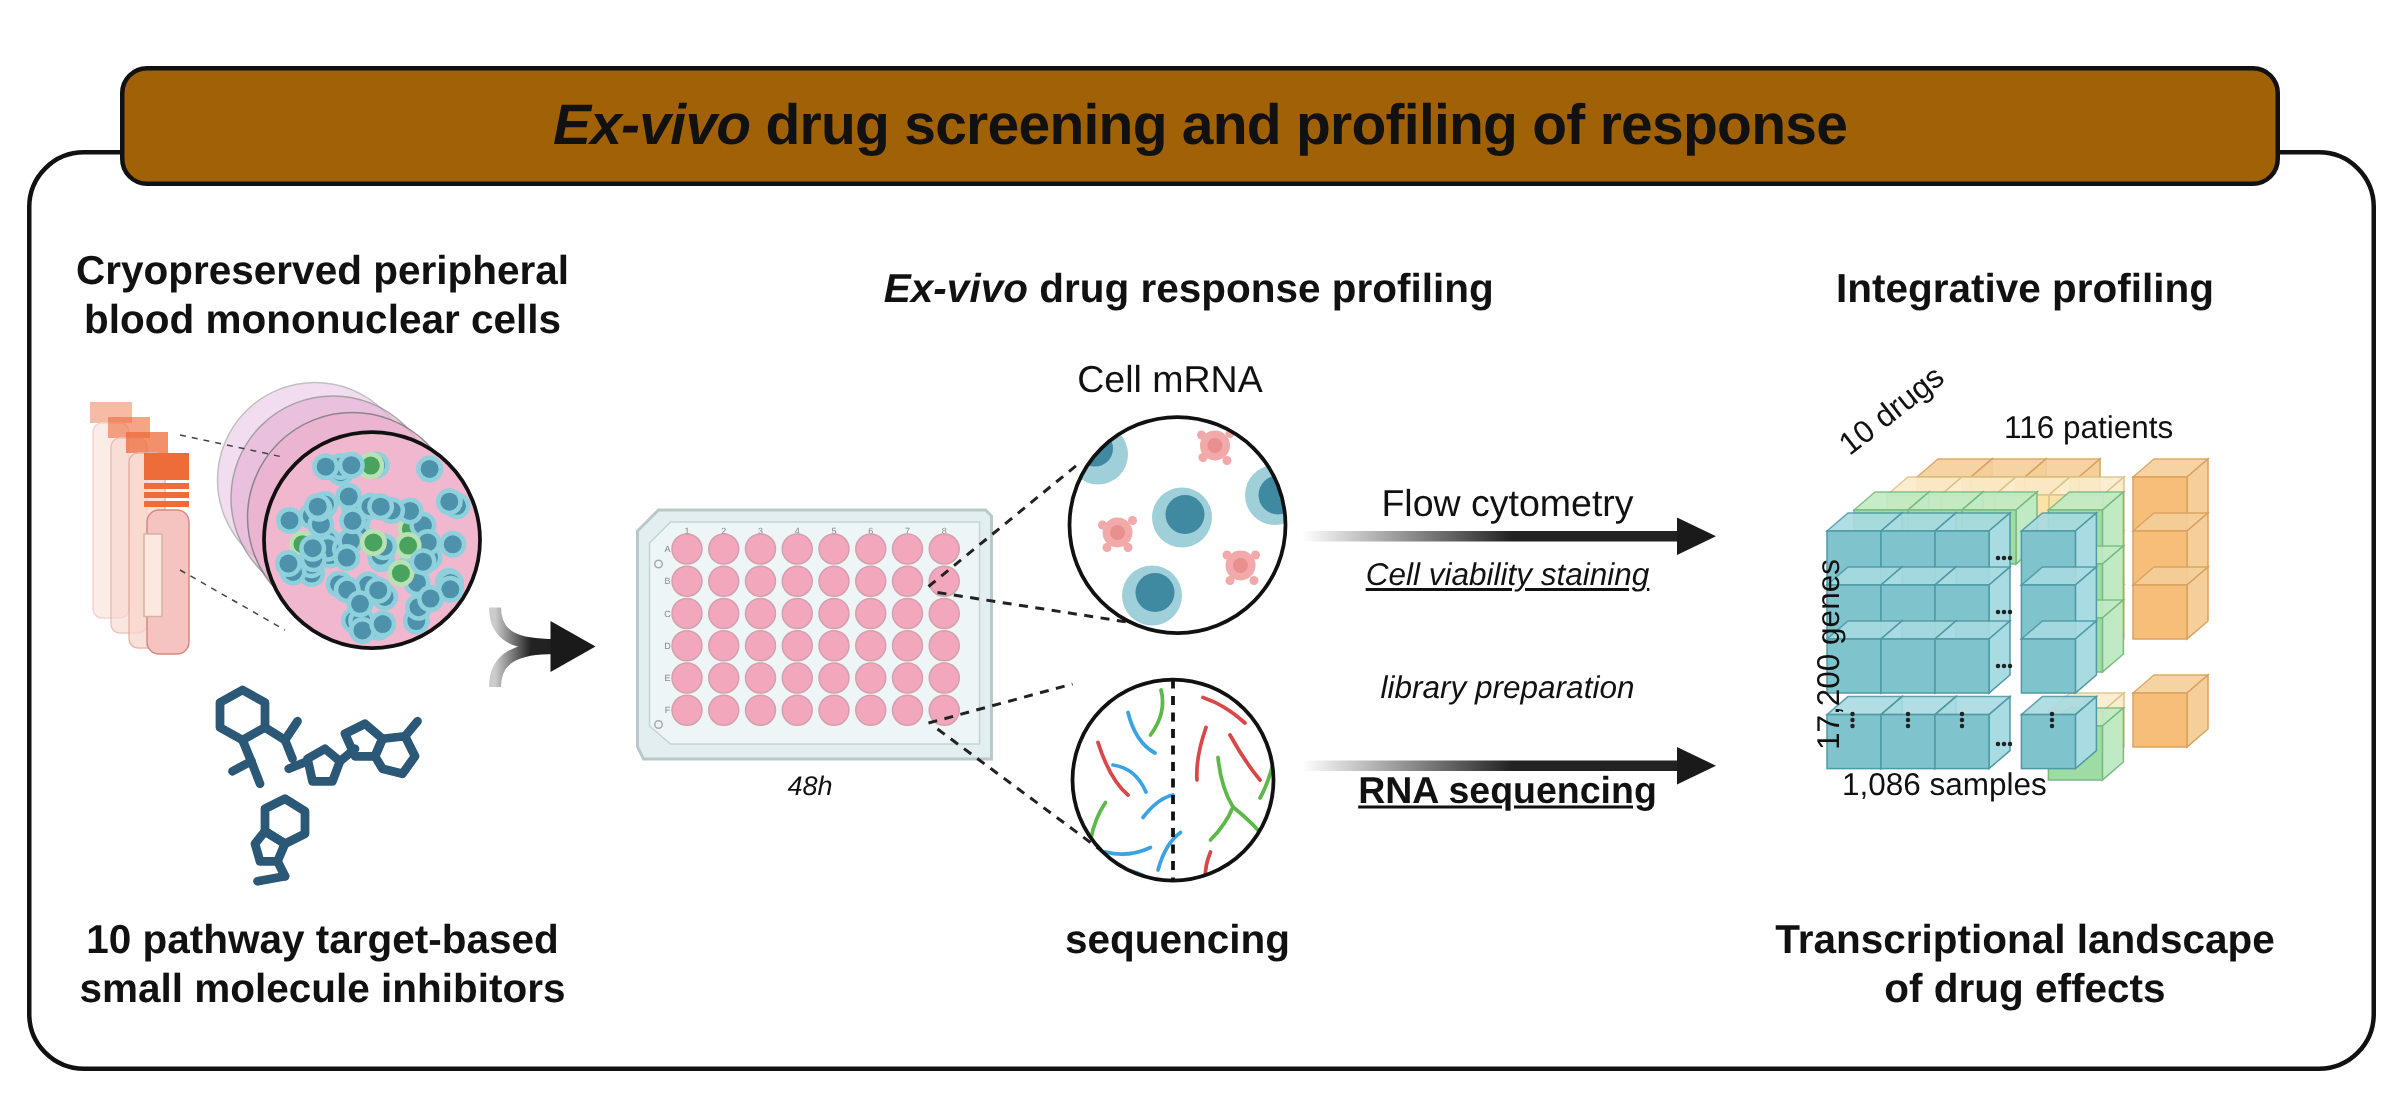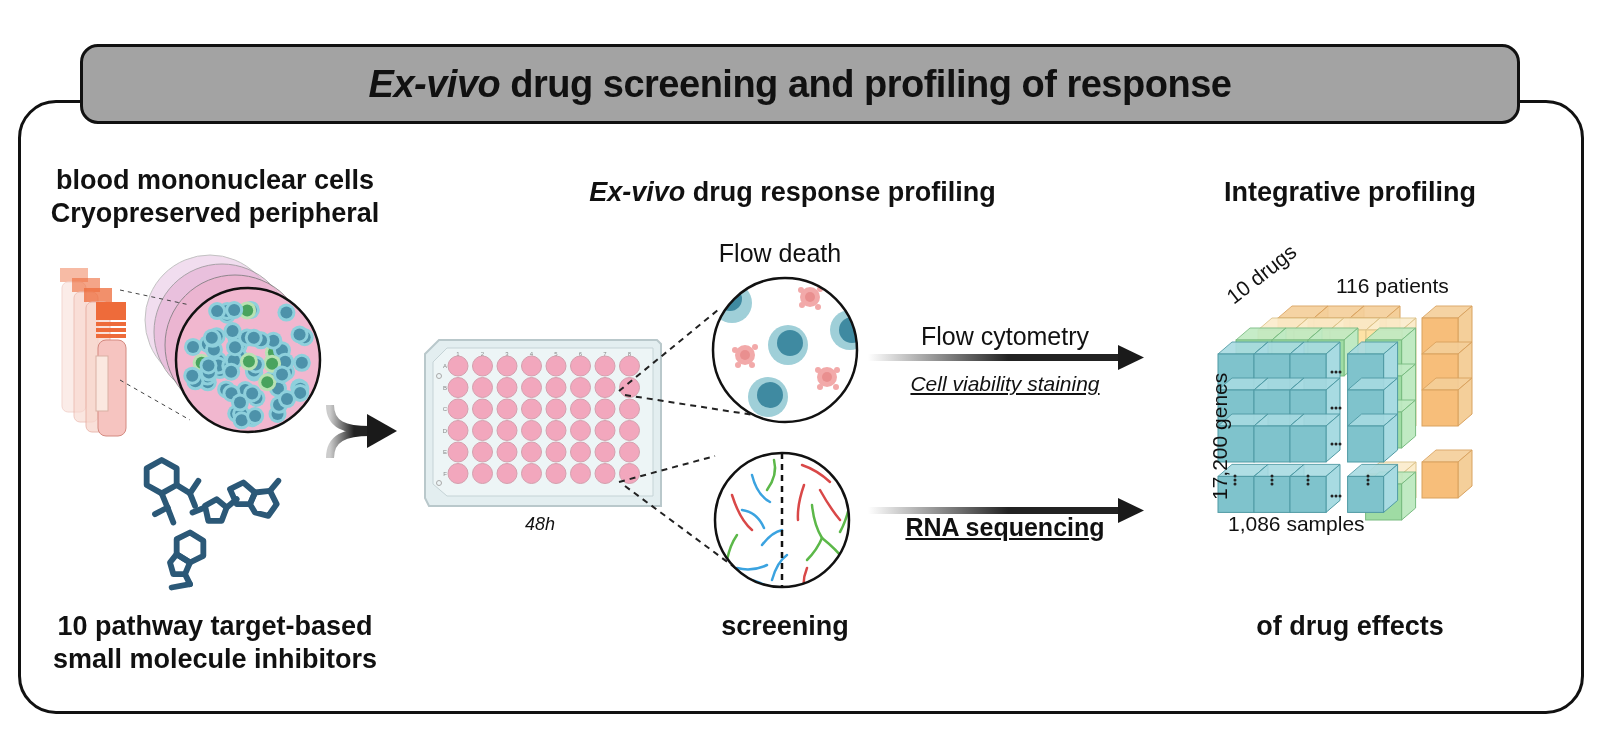--- a/index.html
+++ b/index.html
@@ -1,39 +1,39 @@
 <!DOCTYPE html>
 <html><head>
 <meta charset="utf-8">
 <style>
   html, body { margin: 0; padding: 0; background: #ffffff; }
   body { width: 1600px; height: 737px; position: relative; overflow: hidden;
          font-family: "Liberation Sans", "DejaVu Sans", sans-serif; color: #111; }
   .frame { position: absolute; left: 18px; top: 100px; width: 1566px; height: 614px;
            border: 3px solid #111; border-radius: 38px; box-sizing: border-box; background: #fff; }
   .title-box { position: absolute; left: 80px; top: 44px; width: 1440px; height: 80px;
-               border: 3px solid #111; border-radius: 18px; box-sizing: border-box; background: #a3a3a3;
+               border: 3px solid #111; border-radius: 18px; box-sizing: border-box; background: #a16207;
                display: flex; align-items: center; justify-content: center; }
   .title-box span.t { font-size: 38px; font-weight: bold; letter-spacing: -0.5px; }
   .heading { position: absolute; font-weight: bold; font-size: 27px; text-align: center; line-height: 33px; }
   .plain { position: absolute; font-size: 24px; text-align: center; }
   .ital { font-style: italic; }
   svg { position: absolute; overflow: visible; }
 </style>
 </head>
 <body>
 
 <div class="frame"></div>
 <div class="title-box">
   <span class="t"><span class="ital">Ex-vivo</span><span> drug screening and profiling of response</span></span>
 </div>
 
 <div class="heading" style="left:30px; top:164px; width:370px;">
+  <div>Cryopreserved peripheral</div>
   <div>blood mononuclear cells</div>
-  <div>Cryopreserved peripheral</div>
 </div>
 
 <svg style="left:60px; top:260px;" width="90" height="180">
   <g opacity="0.45">
     <rect x="0" y="8" width="28" height="14" fill="#ee6b3a"></rect>
     <rect x="2" y="22" width="24" height="130" rx="6" fill="#f8d6cd" stroke="#e3a497"></rect>
   </g>
   <g opacity="0.6">
     <rect x="12" y="18" width="28" height="14" fill="#ee6b3a"></rect>
     <rect x="14" y="32" width="24" height="130" rx="6" fill="#f8d6cd" stroke="#e3a497"></rect>
@@ -320,21 +320,21 @@
 
 <svg style="left:0; top:0;" width="1600" height="737">
   <g stroke="#222" stroke-width="2" stroke-dasharray="6 5">
     <line x1="619" y1="391" x2="718" y2="310"></line>
     <line x1="625" y1="395" x2="760" y2="416"></line>
     <line x1="619" y1="482" x2="715" y2="456"></line>
     <line x1="625" y1="486" x2="745" y2="575"></line>
   </g>
 </svg>
 
-<div class="plain" style="left:700px; top:239px; width:160px; font-size:25px;">Flow death</div>
+<div class="plain" style="left:700px; top:239px; width:160px; font-size:25px;">Cell mRNA</div>
 
 <svg style="left:710px; top:275px;" width="150" height="150">
   <defs>
       <clipPath id="cdclip">
         <circle cx="75" cy="75" r="72"></circle>
       </clipPath>
     </defs>
   <g clip-path="url(#cdclip)">
     <circle cx="75" cy="75" r="72" fill="#fff"></circle>
     <circle cx="22" cy="28" r="20" fill="#9fcfd8"></circle>
@@ -394,37 +394,38 @@
     <path d="M95,110 Q105,100 110,88" stroke="#5cb849"></path>
     <path d="M110,88 Q125,100 132,110" stroke="#5cb849"></path>
     <path d="M95,118 Q90,130 92,142" stroke="#d94848"></path>
     <path d="M115,135 Q120,125 135,118" stroke="#3ba3e0"></path>
   </g>
   <line x1="70" y1="3" x2="70" y2="137" stroke="#111" stroke-width="2.5" stroke-dasharray="6 5"></line>
   <circle cx="70" cy="70" r="67" fill="none" stroke="#111" stroke-width="2.5"></circle>
 </svg>
 
 <div class="heading" style="left:655px; top:610px; width:260px;">
-  <div>screening</div>
+  <div>sequencing</div>
 </div>
 
 <div class="plain" style="left:880px; top:322px; width:250px; font-size:25px;">Flow cytometry</div>
 <svg style="left:868px; top:345px;" width="280" height="26">
   <defs>
     <linearGradient id="ga" x1="0" y1="0" x2="1" y2="0">
       <stop offset="0" stop-color="#fff"></stop>
         <stop offset="0.55" stop-color="#222"></stop>
     </linearGradient>
   </defs>
   <rect x="0" y="9" width="255" height="7" fill="url(#ga)"></rect>
   <polygon points="250,0 276,12.5 250,25" fill="#1a1a1a"></polygon>
 </svg>
 <div class="plain ital" style="left:880px; top:372px; width:250px; font-size:21px;text-decoration:underline;">Cell viability staining</div>
 
 <div class="plain ital" style="left:855px; top:446px; width:300px; font-size:21px; line-height:26px;">
+  <div>library preparation</div>
 </div>
 <svg style="left:868px; top:498px;" width="280" height="26">
   <rect x="0" y="9" width="255" height="7" fill="url(#ga)"></rect>
   <polygon points="250,0 276,12.5 250,25" fill="#1a1a1a"></polygon>
 </svg>
 <div class="plain" style="left:880px; top:513px; width:250px; font-size:25px; font-weight:bold;text-decoration:underline;">RNA sequencing</div>
 
 <div class="heading" style="left:1190px; top:176px; width:320px;">Integrative profiling</div>
 
 <svg style="left:1200px; top:270px;" width="290" height="260">
@@ -573,14 +574,15 @@
       <circle cx="168" cy="210" r="1.5"></circle>
       <circle cx="168" cy="214" r="1.5"></circle>
     </g>
 </svg>
 <div class="plain" style="left:1222px; top:290px; font-size:21px; transform:rotate(-38deg); transform-origin:left top; white-space:nowrap;">10 drugs</div>
 <div class="plain" style="left:1336px; top:274px; font-size:21px; white-space:nowrap;">116 patients</div>
 <div class="plain" style="left:1208px; top:500px; font-size:21px; transform:rotate(-90deg); transform-origin:left top; white-space:nowrap;">17,200 genes</div>
 <div class="plain" style="left:1228px; top:512px; font-size:21px; white-space:nowrap;">1,086 samples</div>
 
 <div class="heading" style="left:1170px; top:610px; width:360px;">
+  <div>Transcriptional landscape</div>
   <div>of drug effects</div>
 </div>
 
 </body></html>

